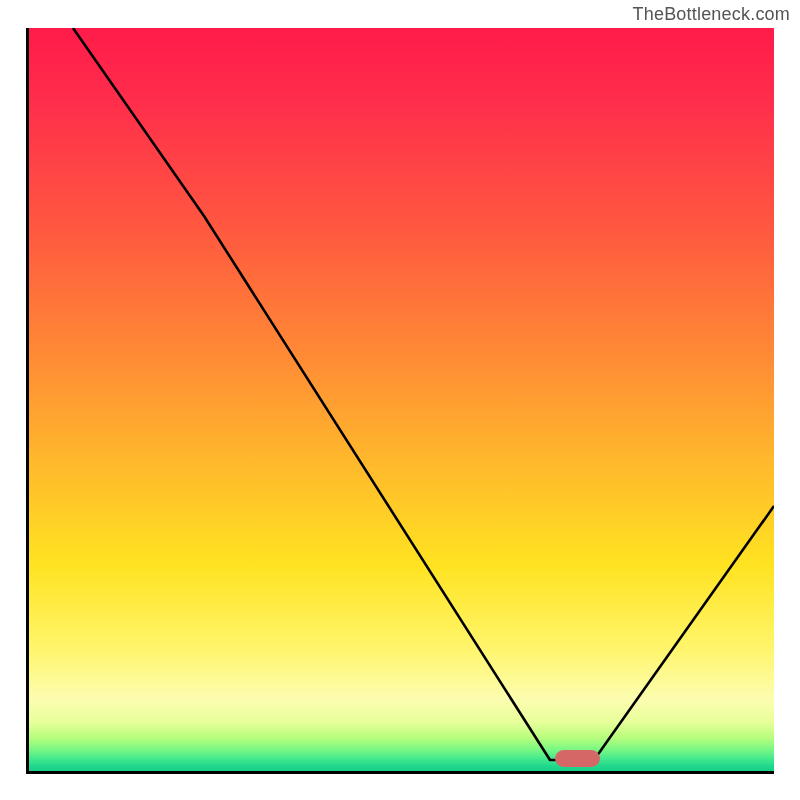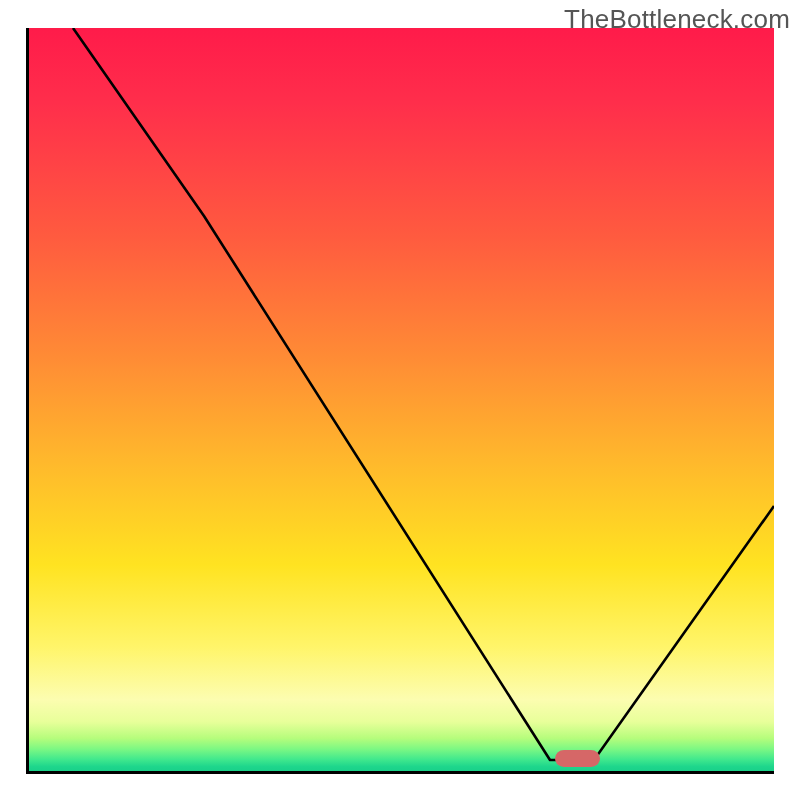--- a/index.html
+++ b/index.html
@@ -13,21 +13,21 @@
   .container {
     position: relative;
     width: 800px;
     height: 800px;
   }
   .attribution {
     position: absolute;
     top: 4px;
     right: 10px;
     color: #555555;
-    font-size: 26px;
+    font-size: 18px;
     font-weight: 400;
     letter-spacing: 0.2px;
   }
   .plot-frame {
     position: absolute;
     left: 26px;
     top: 28px;
     width: 748px;   
     height: 746px;  
     box-sizing: border-box;

